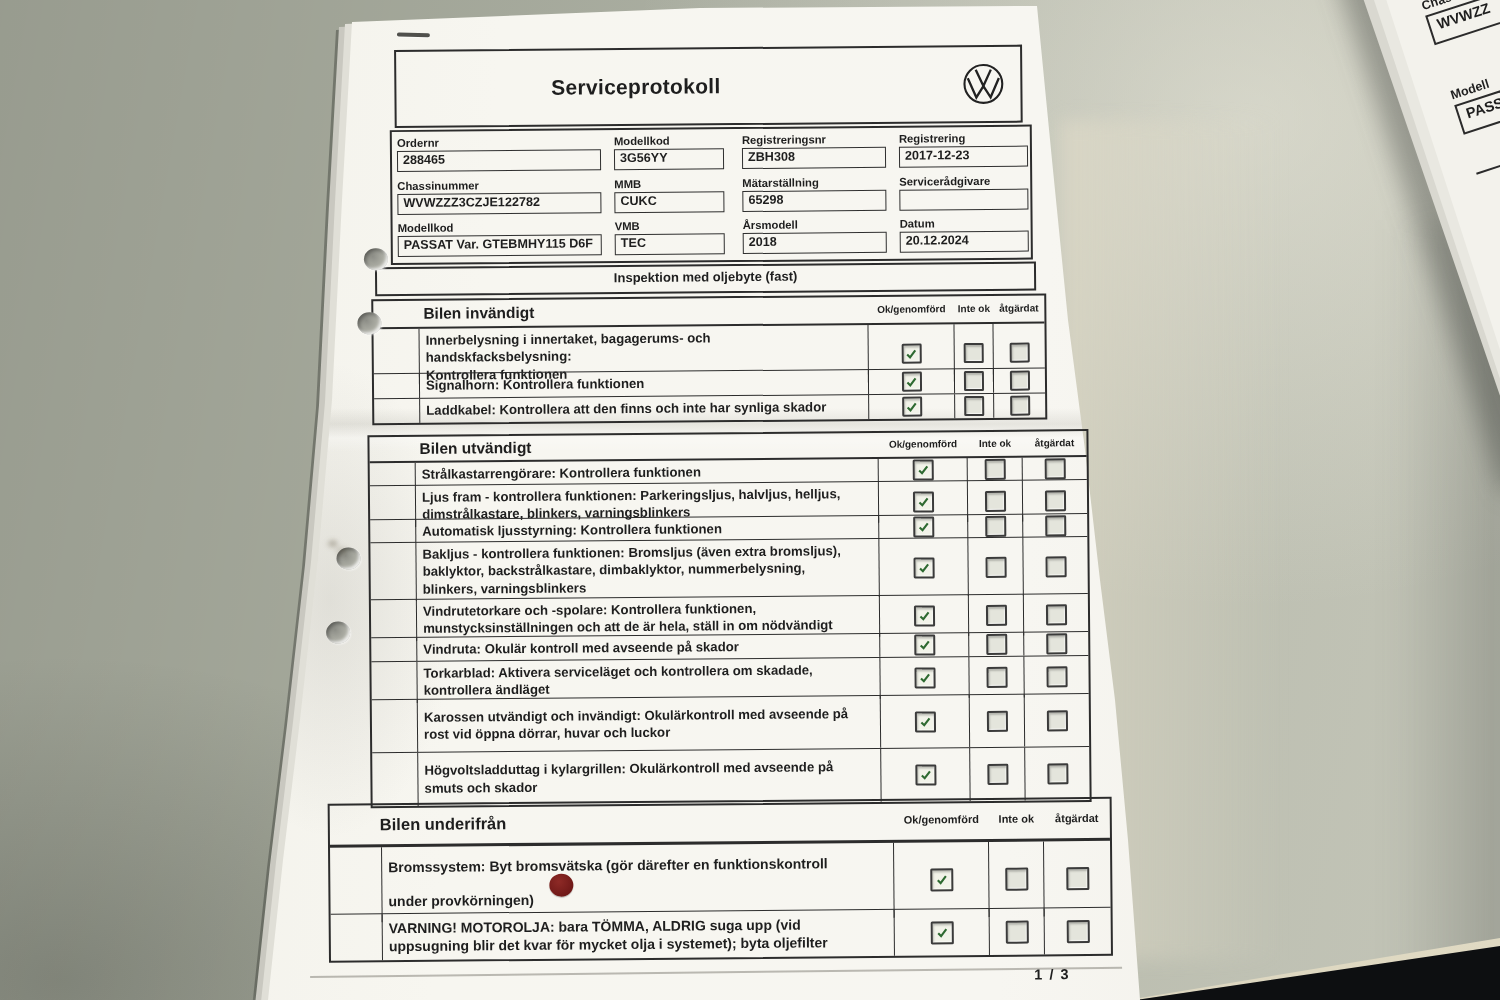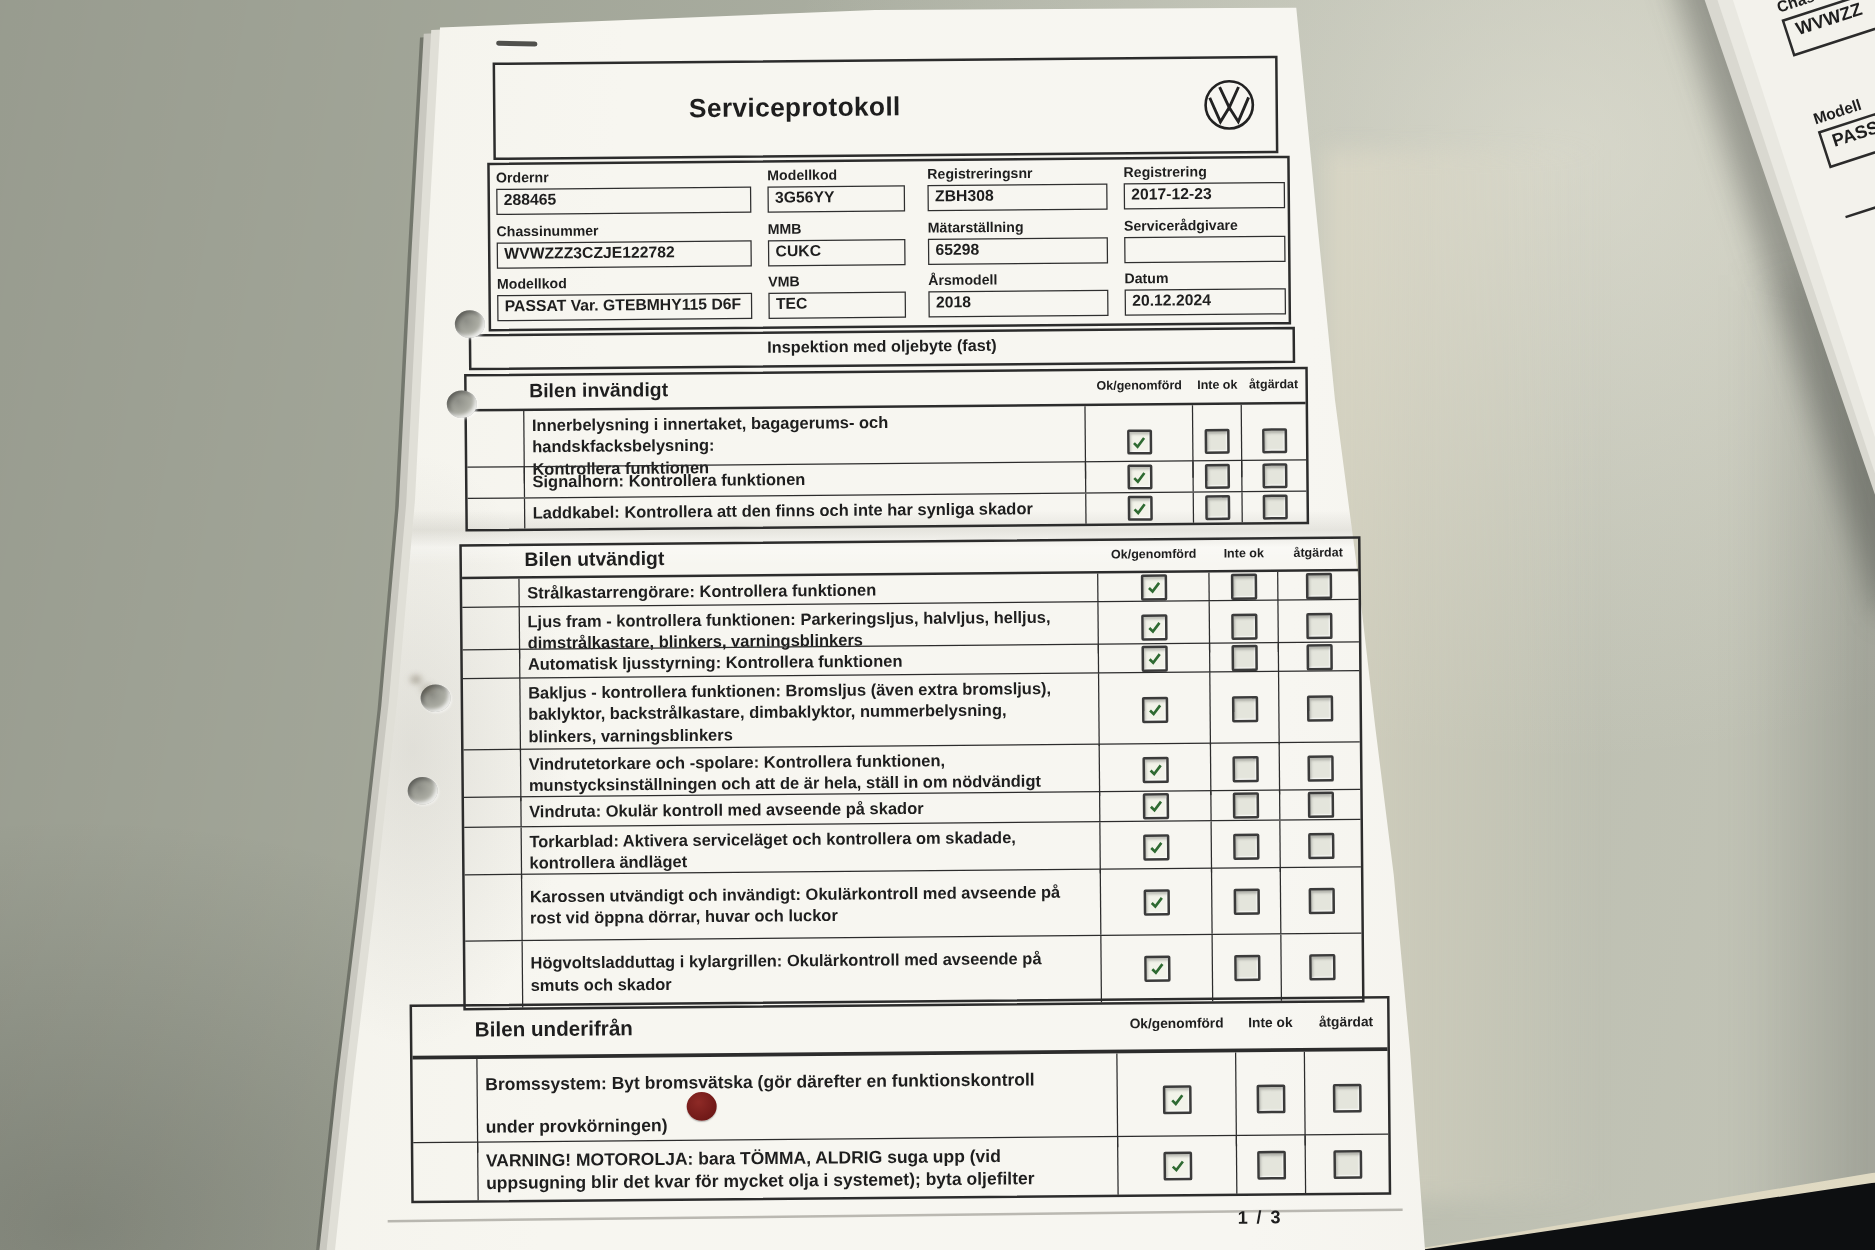--- a/index.html
+++ b/index.html
@@ -107,21 +107,21 @@
   .hole{position:absolute;width:24px;height:22px;border-radius:50%;
     background:radial-gradient(circle at 38% 38%, #8e8f88 0%, #a8a9a0 45%, #cfcfc6 100%);
     box-shadow:inset -2px -2px 3px rgba(255,255,255,.75), inset 2px 2px 4px rgba(0,0,0,.45), 1px 1px 2px rgba(255,255,255,.55);}
   .smudge{position:absolute;left:318px;top:528px;width:36px;height:30px;filter:blur(2px);
     background:radial-gradient(10px 8px at 40% 40%, rgba(92,82,60,.45), transparent 70%),
                radial-gradient(12px 9px at 65% 65%, rgba(92,82,60,.30), transparent 70%);}
   .reddot{position:absolute;left:219px;top:28px;width:24px;height:23px;border-radius:50%;
     background:radial-gradient(circle at 40% 35%, #8e2a26, #6e1817 75%);box-shadow:0 1px 1px rgba(0,0,0,.25);}
   .crease{position:absolute;left:306px;top:971px;width:812px;height:2px;background:rgba(110,108,100,.45);
     transform:rotate(-.15deg);}
-  .pageno{position:absolute;left:986px;top:969px;width:80px;text-align:left;
+  .pageno{position:absolute;left:1008px;top:969px;width:80px;text-align:center;
     font-size:14.5px;letter-spacing:1.5px;}
 </style>
 </head>
 <body>
 
 <div class="scene">
 
   <div class="desk"></div>
   <div class="desk-light"></div>
   <div class="paper-glow"></div>

